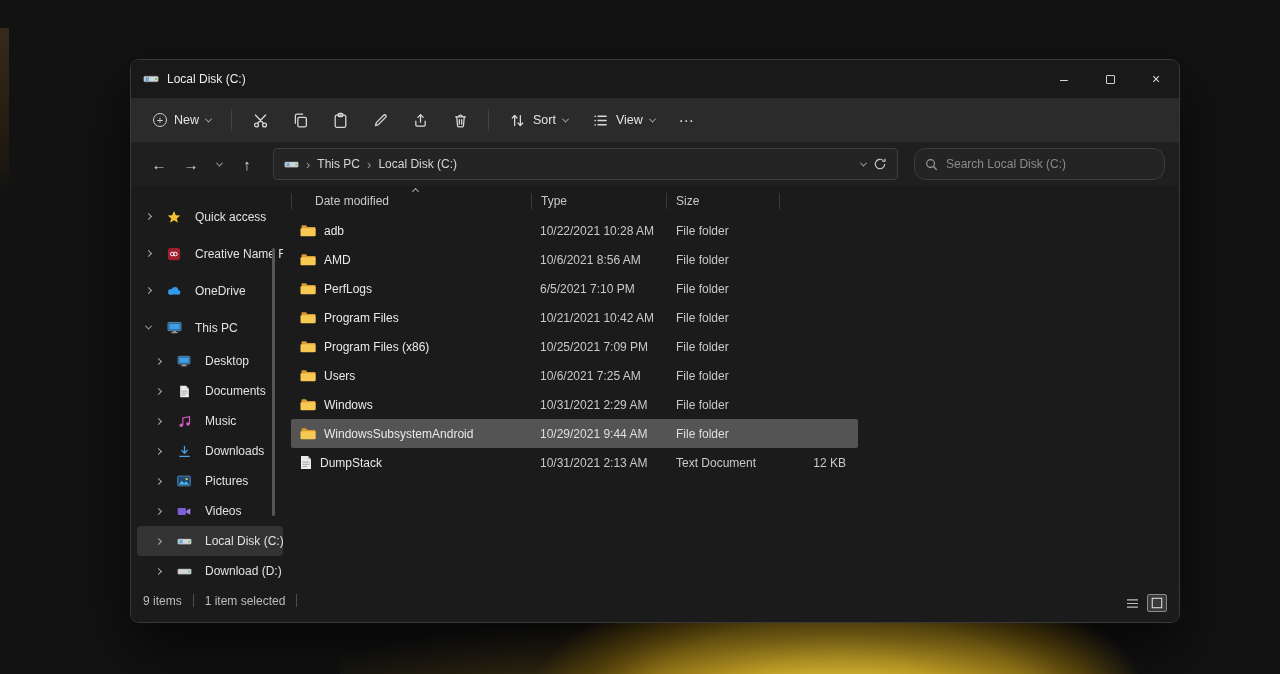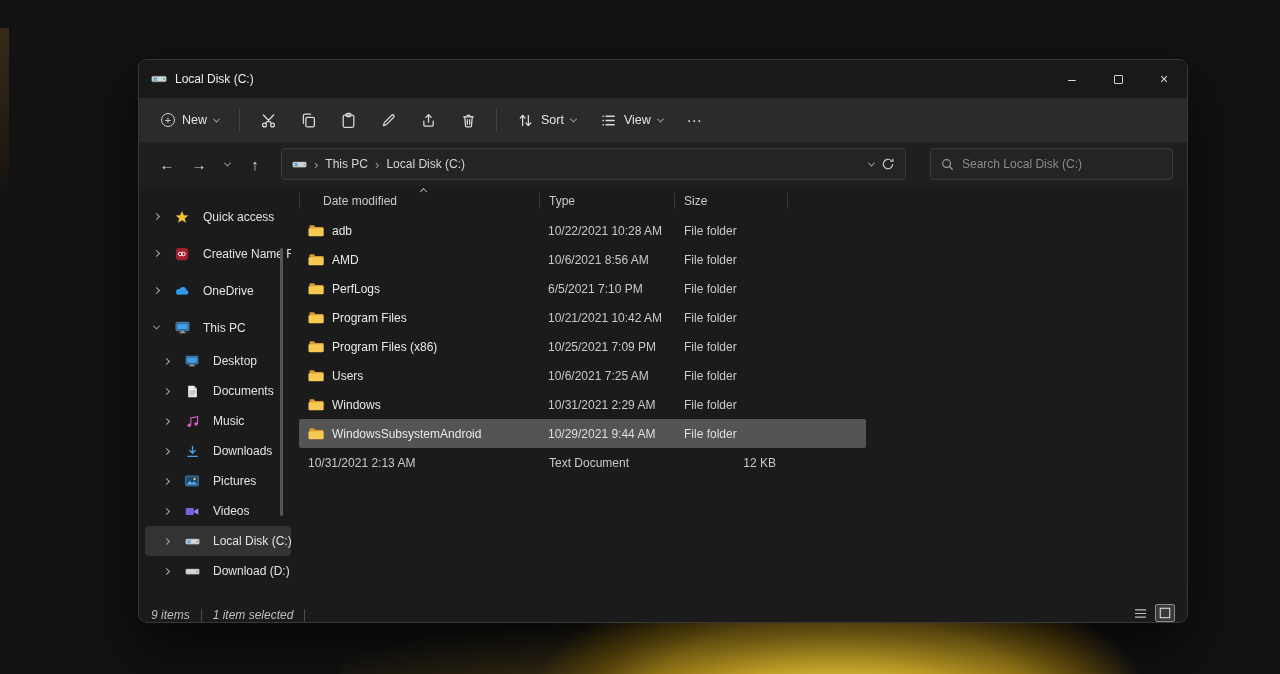--- a/index.html
+++ b/index.html
@@ -8,21 +8,21 @@
   .desktop { position:relative; width:1280px; height:674px; background:#121212; overflow:hidden; }
   .wall-flower { position:absolute; left:340px; right:80px; bottom:0; height:150px;
     background:
       radial-gradient(ellipse 46% 115% at 58% 118%, #f5d948 0%, #d8b22a 26%, #a3821a 48%, #5c470d 64%, rgba(18,14,4,0) 78%),
       radial-gradient(ellipse 70% 90% at 40% 130%, rgba(160,126,24,.55) 0%, rgba(90,70,14,.3) 50%, rgba(0,0,0,0) 75%);
   }
   .wall-sliver { position:absolute; left:0; top:28px; width:9px; height:168px;
     background:linear-gradient(180deg,#3d2e1a,#241b10 70%,rgba(18,14,6,0)); opacity:.85; }
 
   
-  .win { position:absolute; left:139px; top:60px; width:1048px; height:562px;
+  .win { position:absolute; left:131px; top:60px; width:1048px; height:562px;
     background:#1b1b1b; border-radius:8px; overflow:hidden;
     box-shadow:0 0 0 1px #383838, 0 26px 60px rgba(0,0,0,.65); color:#e6e6e6; }
 
   
   .titlebar { height:38px; background:#191919; display:flex; align-items:center; justify-content:space-between; }
   .title-left { display:flex; align-items:center; gap:8px; padding-left:12px; }
   .title-text { font-size:12px; color:#ededed; }
   .win-controls { display:flex; height:38px; }
   .wc { width:46px; height:38px; display:flex; align-items:center; justify-content:center;
     background:transparent; border:none; color:#d8d8d8; font-size:14px; cursor:default; }
@@ -46,22 +46,22 @@
   
   .addrrow { height:44px; background:#1f1f1f; display:flex; align-items:center; padding:0 14px; gap:4px; }
   .nav-btn { width:28px; height:30px; background:transparent; border:none; color:#d6d6d6; font-size:15px;
     display:flex; align-items:center; justify-content:center; border-radius:4px; }
   .nav-btn.small { width:20px; }
   .addr-box { margin-left:8px; width:625px; height:32px; background:#242424; border:1px solid #3c3c3c;
     border-radius:4px; display:flex; align-items:center; padding:0 10px; gap:7px; font-size:12px; color:#cfcfcf; }
   .crumb-sep { color:#9a9a9a; font-size:13px; }
   .crumb { color:#d6d6d6; }
   .addr-spacer { flex:1; }
-  .search-box { margin-left:20px; flex:1; height:32px; background:#242424; border:1px solid #3c3c3c;
-    border-radius:4px; display:flex; align-items:center; padding:0 10px; gap:8px; }
+  .search-box { margin-left:12px; flex:1; height:32px; background:#242424; border:1px solid #3c3c3c;
+    border-radius:12px; display:flex; align-items:center; padding:0 10px; gap:8px; }
   .search-box input { flex:1; background:transparent; border:none; outline:none; color:#cfcfcf; font-size:12px;
     font-family:"Liberation Sans","DejaVu Sans",sans-serif; }
   .search-box input::placeholder { color:#8b8b8b; }
 
   
   .content { display:flex; height:408px; }
   .sidebar { position:relative; width:158px; padding-top:12px; flex-shrink:0; }
   .sb-item { display:flex; align-items:center; gap:13px; margin:0 6px; padding-left:6px;
     border-radius:4px; color:#e2e2e2; font-size:12px; cursor:default; }
   .sb-item.top { height:37px; }
@@ -87,21 +87,21 @@
 
   .row { display:grid; grid-template-columns:240px 135px 114px 78px; align-items:center;
     height:29px; width:567px; font-size:12px; color:#c9c9c9; border-radius:2px; }
   .row.selected { background:#545454; color:#dedede; }
   .cell-name { display:flex; align-items:center; gap:8px; padding-left:9px; color:#e9e9e9; white-space:nowrap; overflow:hidden; }
   .cell-date { padding-left:9px; white-space:nowrap; }
   .cell-type { padding-left:10px; white-space:nowrap; }
   .cell-size { text-align:right; padding-right:12px; white-space:nowrap; }
 
   
-  .statusbar { height:28px; display:flex; align-items:flex-end; padding:0 12px; font-size:12px; color:#bdbdbd; background:#1b1b1b;font-style:italic; }
+  .statusbar { height:28px; display:flex; align-items:flex-start; padding:0 12px; font-size:12px; color:#bdbdbd; background:#1b1b1b; }
   .st-sep { width:1px; height:13px; background:#4c4c4c; margin:0 11px; }
   .st-spacer { flex:1; }
   .view-toggle { width:20px; height:18px; display:flex; align-items:center; justify-content:center;
     background:transparent; border:1px solid transparent; border-radius:2px; margin-left:5px; }
   .view-toggle.selected { border-color:#8a8a8a; background:#3a3a3a; }
 
   svg.defs { position:absolute; width:0; height:0; }
 </style>
 </head>
 <body>
@@ -540,20 +540,26 @@
               <svg width="16" height="13">
                 <use href="#ic-folder"></use>
               </svg>
               <span>WindowsSubsystemAndroid</span>
             </span>
           <span class="cell-date">10/29/2021 9:44 AM</span>
           <span class="cell-type">File folder</span>
           <span class="cell-size"></span>
         </div>
         <div class="row">
+          <span class="cell-name">
+              <svg width="12" height="15" viewBox="0 0 12 15">
+                <use href="#ic-doc"></use>
+              </svg>
+              <span>DumpStack</span>
+            </span>
           <span class="cell-date">10/31/2021 2:13 AM</span>
           <span class="cell-type">Text Document</span>
           <span class="cell-size">12 KB</span>
         </div>
       </div>
     </div>
 
     <div class="statusbar">
       <span>9 items</span>
       <span class="st-sep"></span>

